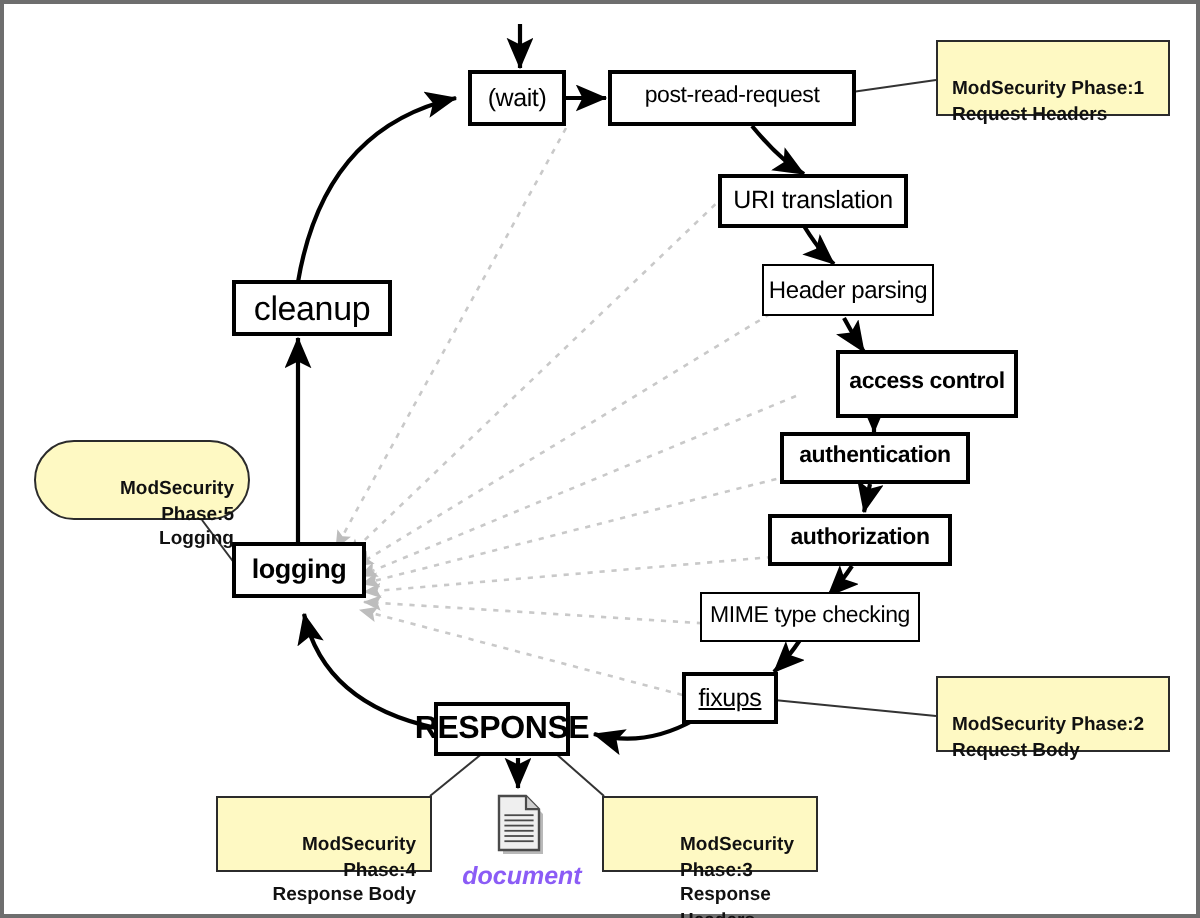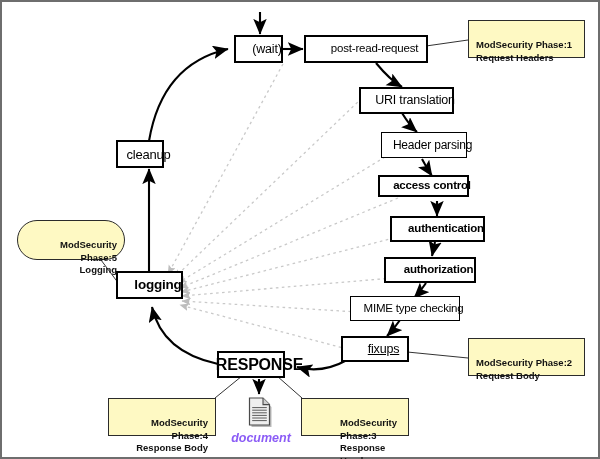--- a/index.html
+++ b/index.html
@@ -22,21 +22,21 @@
     border:2px solid #000000;
     display:flex;align-items:center;justify-content:center;
     text-align:center;
     color:#000000;
     white-space:nowrap;
     line-height:1;
     letter-spacing:-0.2px;
   }
   .node.thin{border-width:1.5px;}
   .node.bold{font-weight:bold;}
-  .node span{display:block;padding-left:17px;}
+  .node span{display:block;}
   .note{
     position:absolute;
     box-sizing:border-box;
     background:#fef9c3;
     border:1px solid #2b2b2b;
     font-size:9.5px;
     font-weight:bold;
     color:#111111;
     line-height:1.35;
     padding:5px 7px;
@@ -133,49 +133,49 @@
   </div>
 
   <div class="node thin" style="left:379px;top:130px;width:86px;height:26px;font-size:12px;">
     <span>Header parsing</span>
   </div>
 
   <div class="node" style="left:357px;top:85px;width:95px;height:27px;font-size:12.5px;">
     <span>URI translation</span>
   </div>
 
-  <div class="node bold" style="left:376px;top:173px;width:91px;height:22px;font-size:11.5px;">
+  <div class="node bold" style="left:416px;top:173px;width:91px;height:34px;font-size:11.5px;">
     <span>access control</span>
   </div>
 
   <div class="node bold" style="left:388px;top:214px;width:95px;height:26px;font-size:11.5px;">
     <span>authentication</span>
   </div>
 
   <div class="node thin" style="left:348px;top:294px;width:110px;height:25px;font-size:11.5px;">
     <span>MIME type checking</span>
   </div>
 
   <div class="node bold" style="left:382px;top:255px;width:92px;height:26px;font-size:11.5px;">
     <span>authorization</span>
   </div>
 
-  <div class="node" style="left:339px;top:334px;width:68px;height:26px;font-size:12.5px;text-decoration:underline;">
+  <div class="node" style="left:339px;top:334px;width:48px;height:26px;font-size:12.5px;text-decoration:underline;">
     <span>fixups</span>
   </div>
 
   <div class="node bold" style="left:215px;top:349px;width:68px;height:27px;font-size:16px;text-align:right;">
     <span>RESPONSE</span>
   </div>
 
   <div class="node bold" style="left:114px;top:269px;width:67px;height:28px;font-size:13.5px;">
     <span>logging</span>
   </div>
 
-  <div class="node" style="left:114px;top:138px;width:48px;height:28px;font-size:13px;">
+  <div class="node" style="left:114px;top:138px;width:80px;height:28px;font-size:17px;">
     <span>cleanup</span>
   </div>
 
   <div class="note left-align" style="left:466px;top:18px;width:117px;height:38px;">
     <span>ModSecurity Phase:1</span>
     <span>Request Headers</span>
   </div>
 
   <div class="note left-align" style="left:466px;top:336px;width:117px;height:38px;">
     <span>ModSecurity Phase:2</span>

